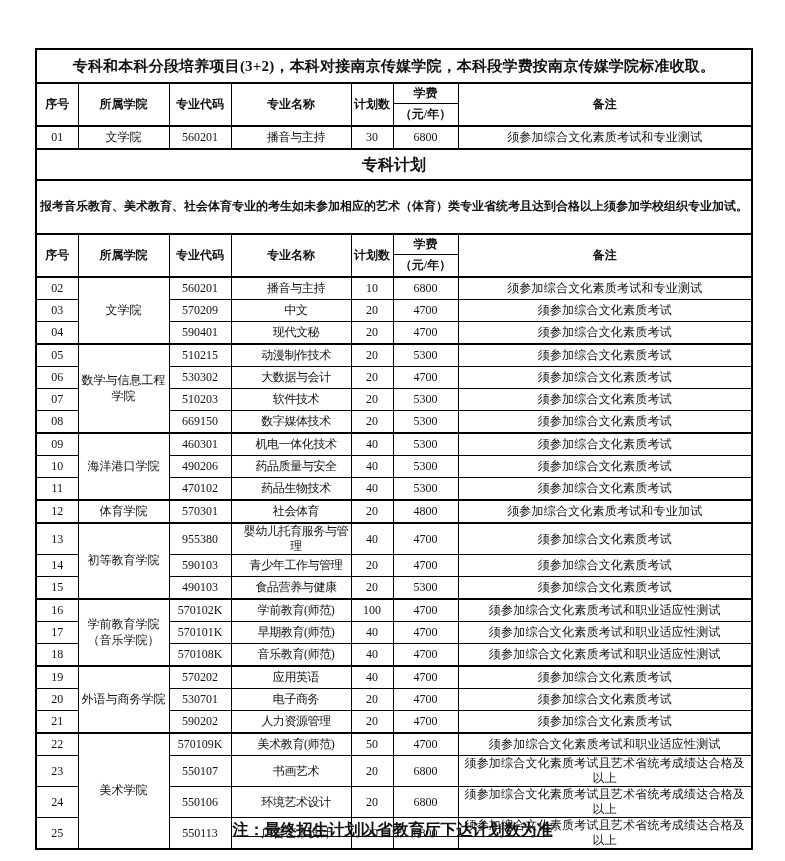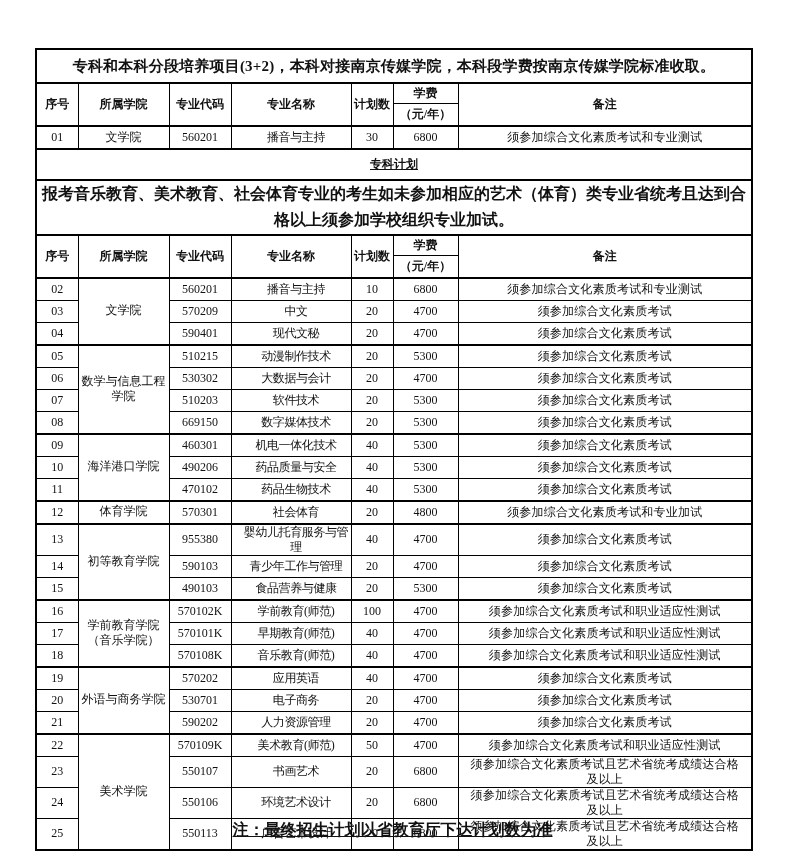--- a/index.html
+++ b/index.html
@@ -33,39 +33,38 @@
     height: 32px;
     font-size: 15px;
     font-weight: bold;
     letter-spacing: 0.2px;
   }
   .r-head1 th { height: 19px; border-top-width: 2px; }
   .r-head1 th.tuition-top { border-bottom-width: 1px; text-align: center; }
   .r-head2 th { height: 21px; }
   .r-sec td {
     height: 29px;
-    font-size: 12px;
+    font-size: 16px;
     font-weight: bold;
     border-top-width: 2px;
-    text-decoration: underline;
   }
   .r-note td {
     height: 52px;
-    font-size: 16px;
+    font-size: 12px;
     font-weight: bold;
     line-height: 1.65;
     padding: 0 3px;
     border-top-width: 2px;
   }
   .r-data td { height: 21px; }
   .r-data.first td { border-top-width: 2px; }
   tr.g td { border-top-width: 2px; }
 
   .c-major { letter-spacing: -0.4px; padding-left: 12px; }
-  .c-remark { letter-spacing: 0.2px; padding: 0 8px; }
+  .c-remark { letter-spacing: 0.2px; padding: 0 2px; }
   .c-college { line-height: 1.3; }
 
   .footer-note {
     position: absolute;
     left: 0; top: 820px;
     width: 785px;
     text-align: center;
     font-family: "Liberation Sans", sans-serif;
     font-weight: bold;
     font-size: 16px;

